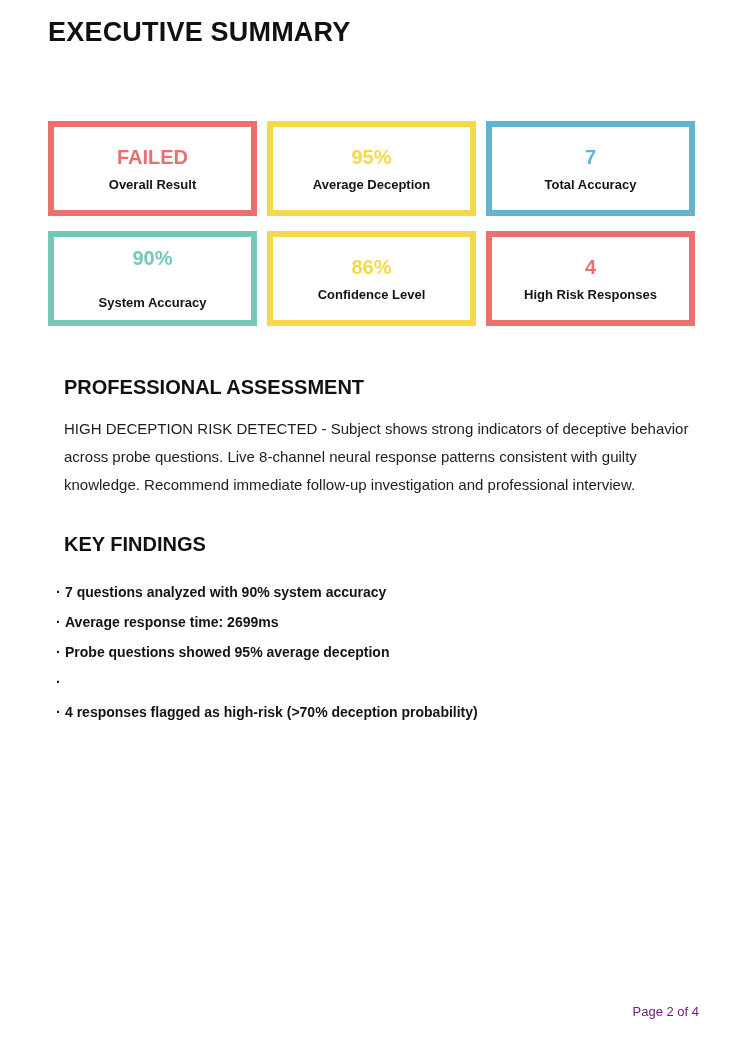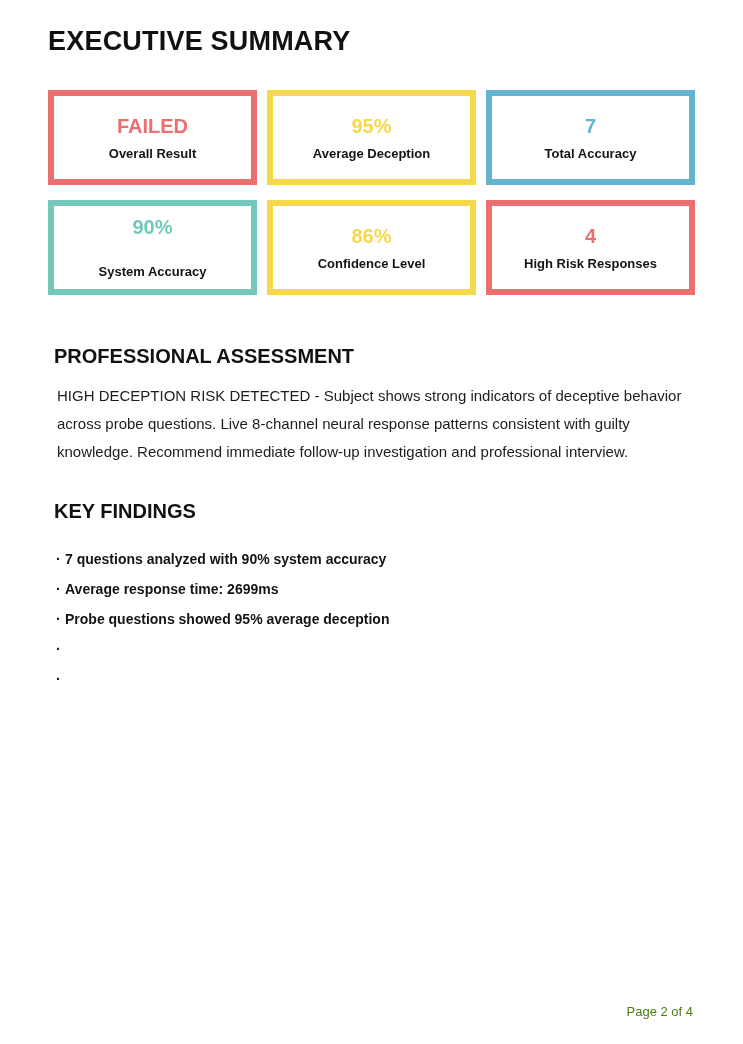--- a/index.html
+++ b/index.html
@@ -16,25 +16,25 @@
     overflow: hidden;
   }
   .page {
     padding: 0 48px;
   }
   .report-title {
     font-size: 27px;
     font-weight: bold;
     letter-spacing: 0.2px;
     margin: 0;
-    padding-top: 26px;
+    padding-top: 17px;
     color: #111111;
   }
   .cards-grid {
-    margin-top: 33px;
+    margin-top: 73px;
     display: grid;
     grid-template-columns: repeat(3, 1fr);
     column-gap: 10px;
     row-gap: 15px;
   }
   .metric-card {
     box-sizing: border-box;
     height: 95px;
     border: 6px solid #cccccc;
     background: #ffffff;
@@ -52,26 +52,26 @@
   }
   .card-label {
     font-size: 13px;
     font-weight: bold;
     line-height: 1;
     color: #141414;
   }
   .section-heading {
     font-size: 20px;
     font-weight: bold;
-    margin: 6px;
+    margin: 16px;
     color: #111111;
   }
   .section-pa .section-heading { margin-top: 50px; }
   .assessment-body {
-    margin: 14px 0 0 9px;
+    margin: 14px 0 0 16px;
     font-size: 15px;
     line-height: 28px;
     color: #1d1d1d;
     max-width: 647px;
   }
   .section-kf .section-heading { margin-top: 34px; }
   .findings-list {
     margin-top: 21px;
     padding-left: 8px;
   }
@@ -83,24 +83,24 @@
     line-height: 30px;
     color: #141414;
   }
   .bullet-dot {
     width: 9px;
     flex: 0 0 9px;
     font-weight: bold;
   }
   .page-footer {
     position: absolute;
-    right: 50px;
+    right: 44px;
     bottom: 25px;
     font-size: 13px;
-    color: #4d7c0f;
+    color: #701a75;
   }
 </style>
 </head>
 <body>
 
 <div class="page">
 
   <h1 class="report-title">EXECUTIVE SUMMARY</h1>
 
   <div class="cards-grid">
@@ -156,19 +156,20 @@
       </div>
       <div class="finding-item">
         <span class="bullet-dot">·</span>
         <span>Probe questions showed 95% average deception</span>
       </div>
       <div class="finding-item">
         <span class="bullet-dot">·</span>
       </div>
       <div class="finding-item">
         <span class="bullet-dot">·</span>
+        <span>4 responses flagged as high-risk (&gt;70% deception probability)</span>
       </div>
     </div>
   </div>
 
 </div>
 
 <div class="page-footer">Page 2 of 4</div>
 
 </body></html>

